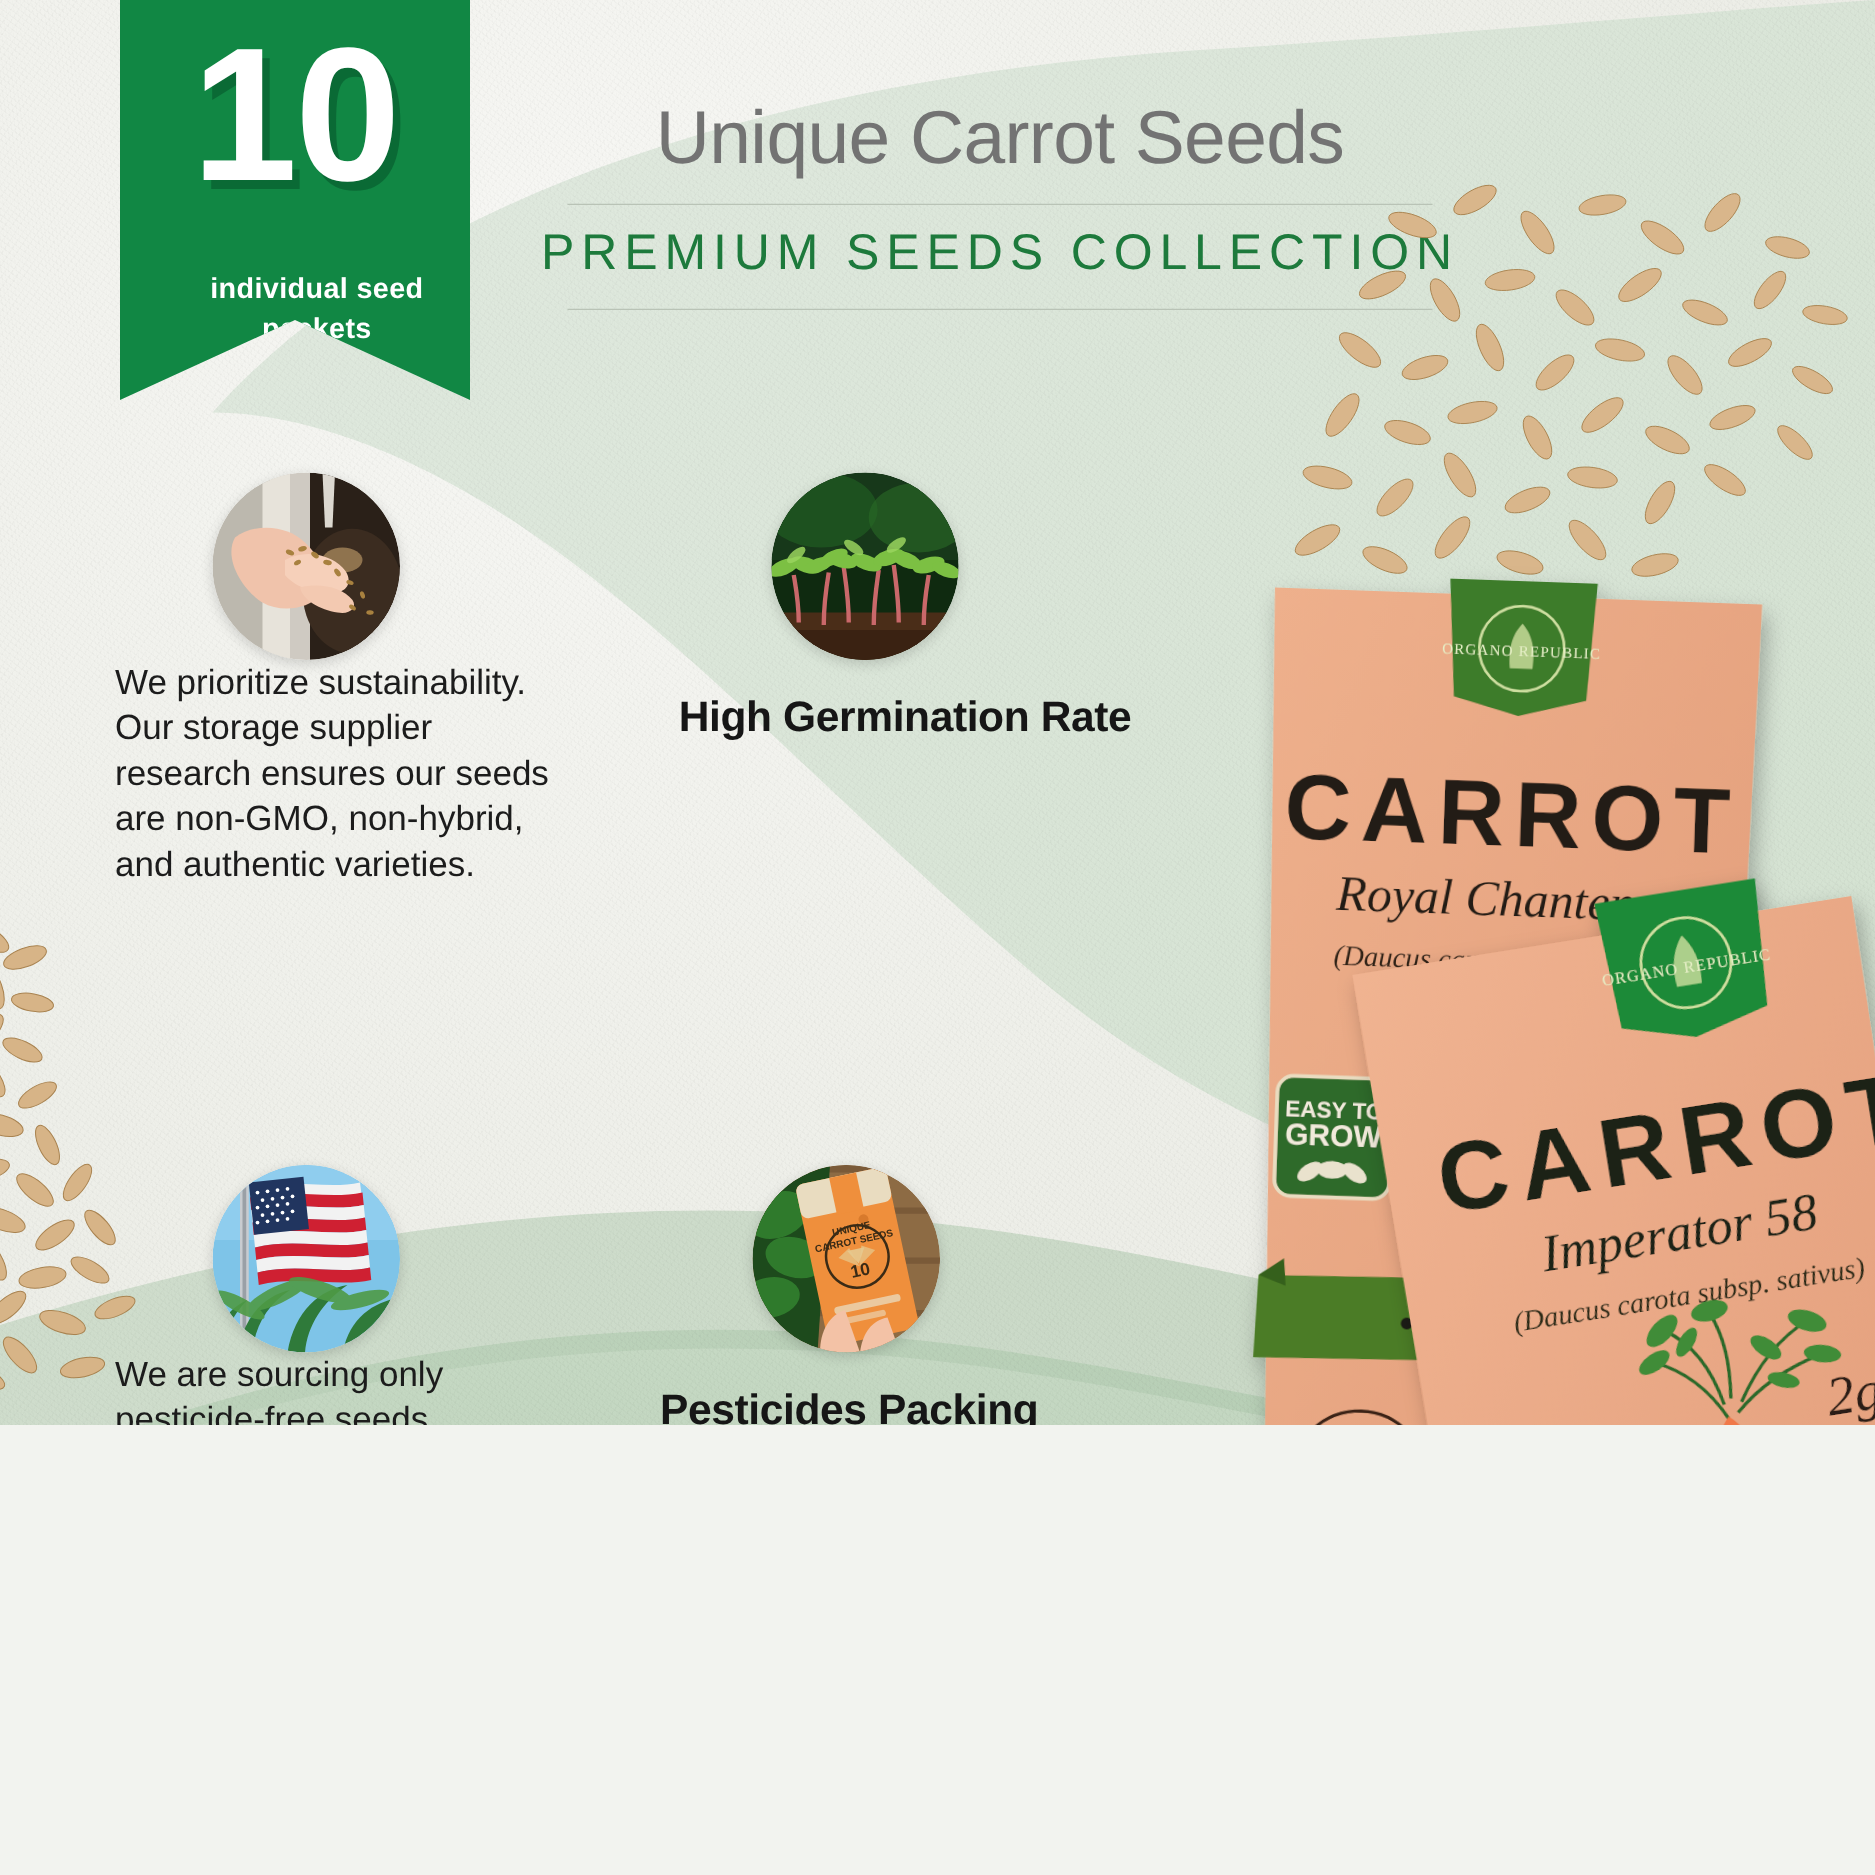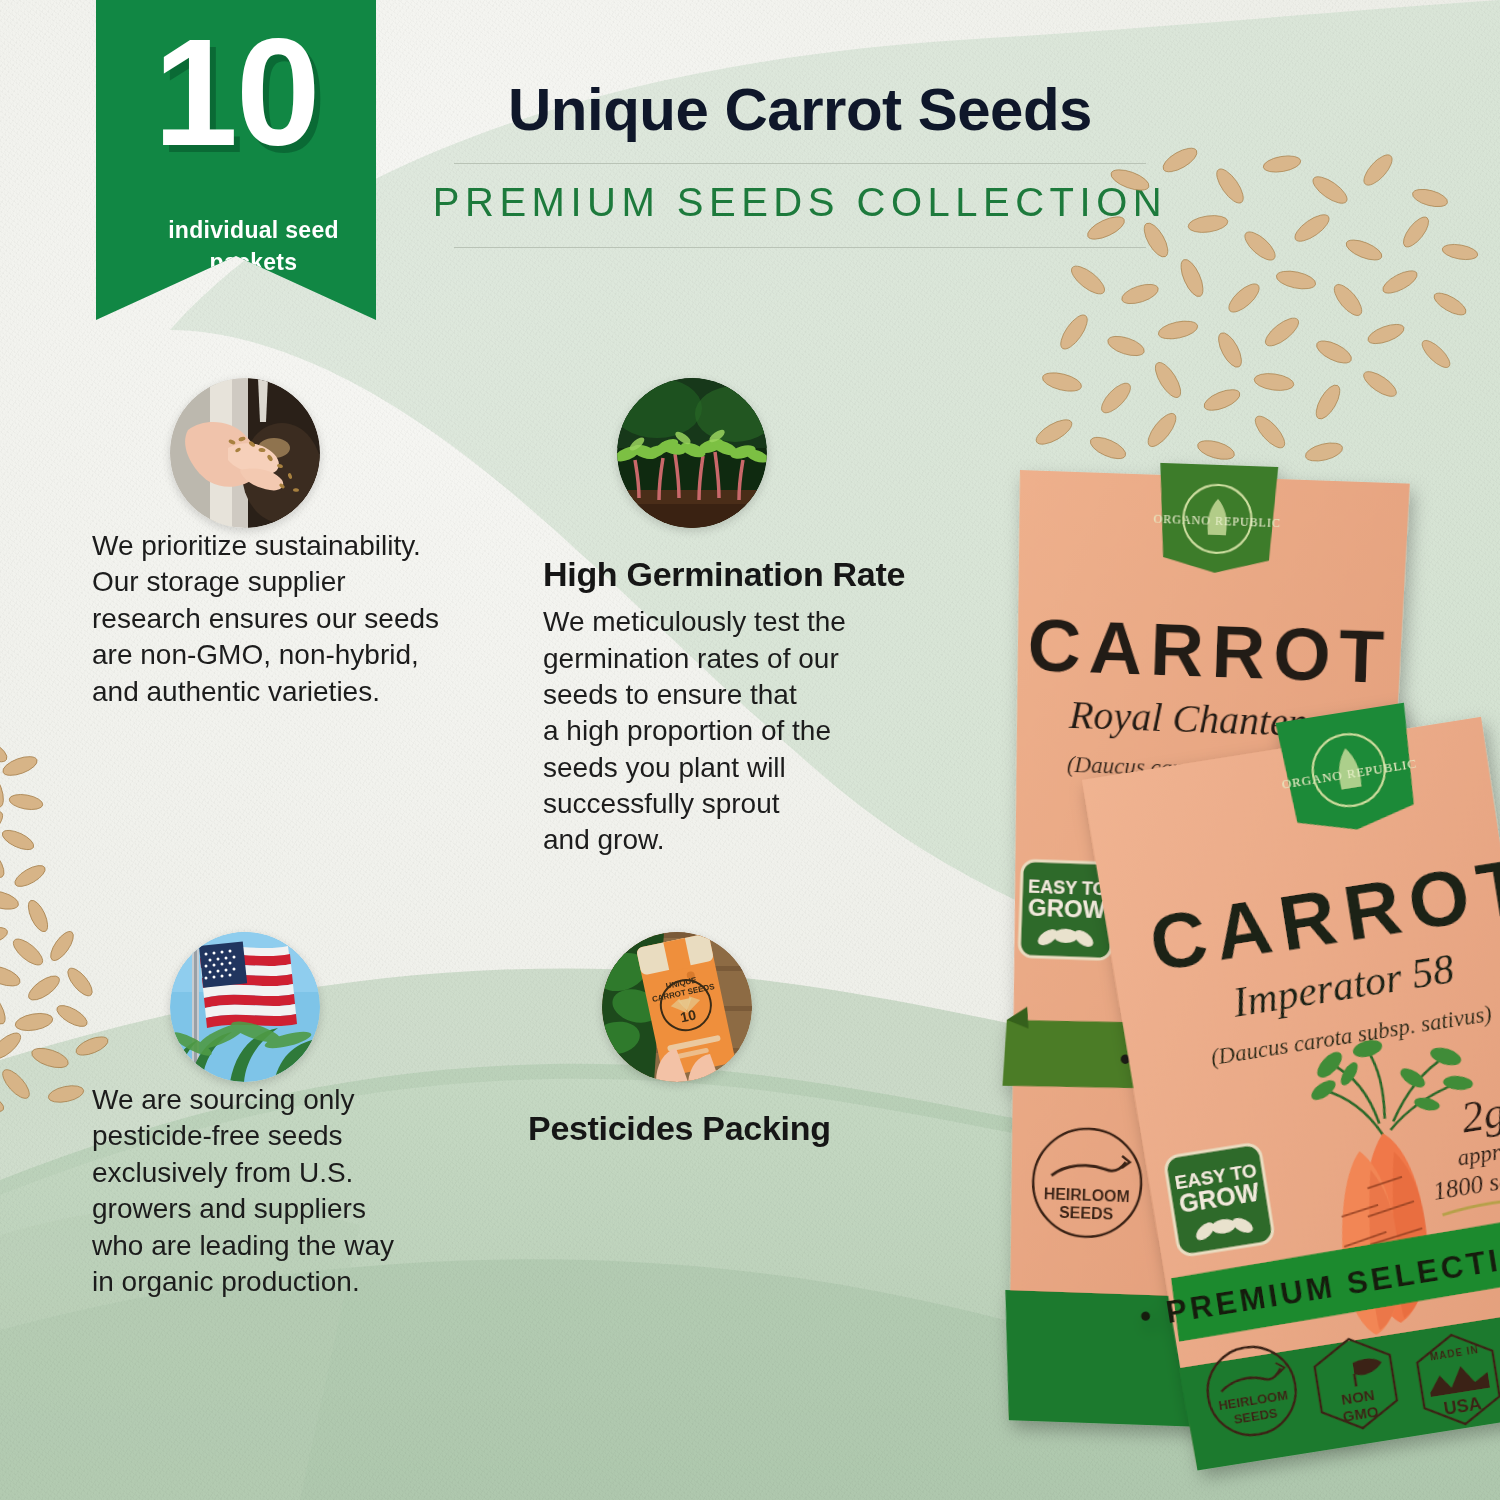--- a/index.html
+++ b/index.html
@@ -1,21 +1,21 @@
 <!DOCTYPE html>
 <html><head>
 <meta charset="utf-8">
 <style>
   html,body{margin:0;padding:0;}
   body{
     width:1500px;height:1500px;overflow:hidden;
     font-family:"Liberation Sans","DejaVu Sans",sans-serif;
     background:#f2f3ef;
   }
-  #stage{position:relative;width:1500px;height:1500px;overflow:hidden;background:#f1f2ee;}
+  #stage{position:relative;width:1500px;height:1140px;overflow:hidden;background:#f1f2ee;}
 
   
   .bg-base{position:absolute;inset:0;background:
      radial-gradient(circle at 30% 20%, #f7f7f4 0%, #eeefe9 55%, #e9eae3 100%);}
   .bg-texture{position:absolute;inset:0;opacity:.55;
      background-image:
        repeating-linear-gradient(37deg, rgba(255,255,255,.55) 0 1px, rgba(0,0,0,.025) 1px 2px, rgba(255,255,255,0) 2px 4px),
        repeating-linear-gradient(123deg, rgba(255,255,255,.5) 0 1px, rgba(0,0,0,.022) 1px 2px, rgba(255,255,255,0) 2px 5px),
        repeating-linear-gradient(82deg, rgba(0,0,0,.018) 0 1px, rgba(255,255,255,.35) 1px 3px);
      mix-blend-mode:multiply;}
@@ -27,21 +27,21 @@
     clip-path:polygon(0 0,100% 0,100% 100%,50% 80%,0 100%);
     box-shadow:0 2px 10px rgba(0,0,0,.10);}
   .banner-num{position:absolute;left:0;right:0;top:16px;text-align:center;
     font-size:152px;line-height:1;font-weight:700;color:#fff;letter-spacing:-2px;
     text-shadow:6px 7px 0 rgba(11,104,53,.95);}
   .banner-sub{position:absolute;left:0;right:0;top:215px;text-align:center;
     color:#fff;font-size:23px;line-height:1.38;font-weight:600;letter-spacing:.3px;padding-left:35px;}
 
   
   .hdr{position:absolute;left:420px;top:78px;width:760px;text-align:center;}
-  .hdr-title{font-size:60px;font-weight:700;color:#0f172a;letter-spacing:-.5px;
+  .hdr-title{font-size:60px;font-weight:400;color:#737373;letter-spacing:-.5px;
      line-height:1.05;margin:0;}
   .rule{height:1px;background:#b9c3b6;margin:22px 34px 0;}
   .hdr-sub{font-size:40px;letter-spacing:5.5px;color:#1d7a3c;margin:16px 0 14px;
      font-weight:400;}
 
   
   .feat{position:absolute;width:400px;}
   .f1{left:92px;top:378px;}
   .f2{left:528px;top:378px;margin-left:15px;}
   .f3{left:92px;top:932px;}
@@ -195,27 +195,20 @@
           </g>
           <g fill="#9ad45f" opacity=".85">
             <ellipse cx="20" cy="66" rx="9" ry="4" transform="rotate(-40 20 66)"></ellipse>
             <ellipse cx="66" cy="60" rx="9" ry="4" transform="rotate(35 66 60)"></ellipse>
             <ellipse cx="100" cy="58" rx="9" ry="4" transform="rotate(-35 100 58)"></ellipse>
           </g>
         </g>
       </svg>
     </div>
     <div class="feat-h">High Germination Rate</div>
-    <p class="feat-p">We meticulously test the
-germination rates of our
-seeds to ensure that
-a high proportion of the
-seeds you plant will
-successfully sprout
-and grow.</p>
   </div>
 
   <div class="feat f3">
     <div class="feat-ico">
       <svg viewBox="0 0 150 150">
         <defs>
             <clipPath id="c3">
               <circle cx="75" cy="75" r="75"></circle>
             </clipPath>
           </defs>

